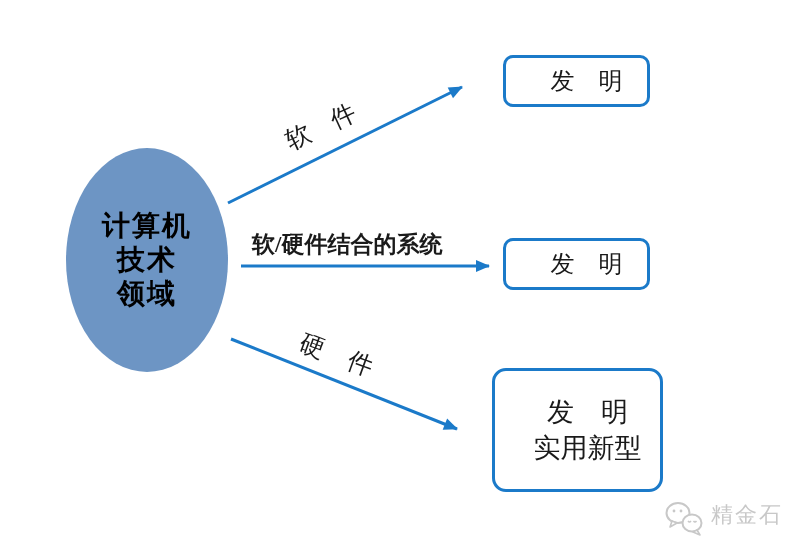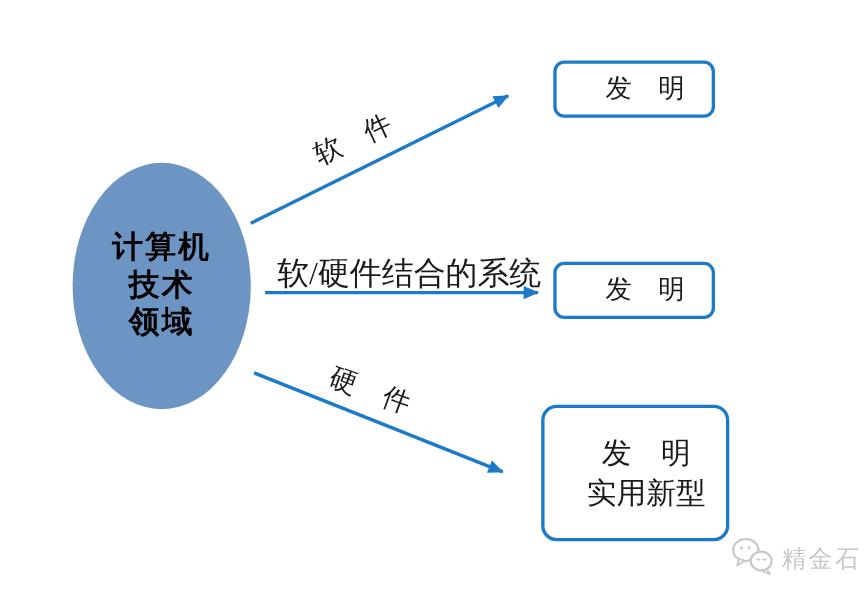--- a/index.html
+++ b/index.html
@@ -82,36 +82,37 @@
     font-size: 25px;
     letter-spacing: 9px;
     transform: rotate(-25deg);
     transform-origin: center center;
   }
   .label-combo {
     left: 252px;
     top: 229px;
     width: 228px;
     text-align: left;
-    font-size: 29px;
+    font-size: 23px;
+    font-weight: bold;
   }
   .label-hard {
     left: 298px;
     top: 340px;
     font-size: 25px;
     letter-spacing: 10px;
     transform: rotate(20deg);
     transform-origin: center center;
   }
   .watermark {
     position: absolute;
     left: 664px;
-    top: 487px;
+    top: 500px;
     display: flex;
-    align-items: flex-end;
+    align-items: flex-start;
     gap: 5px;
   }
   .watermark .brand {
     color: #C8C8C8;
     font-size: 22px;
     letter-spacing: 2px;
     font-family: "Liberation Sans", sans-serif;
   }
 </style>
 </head>

